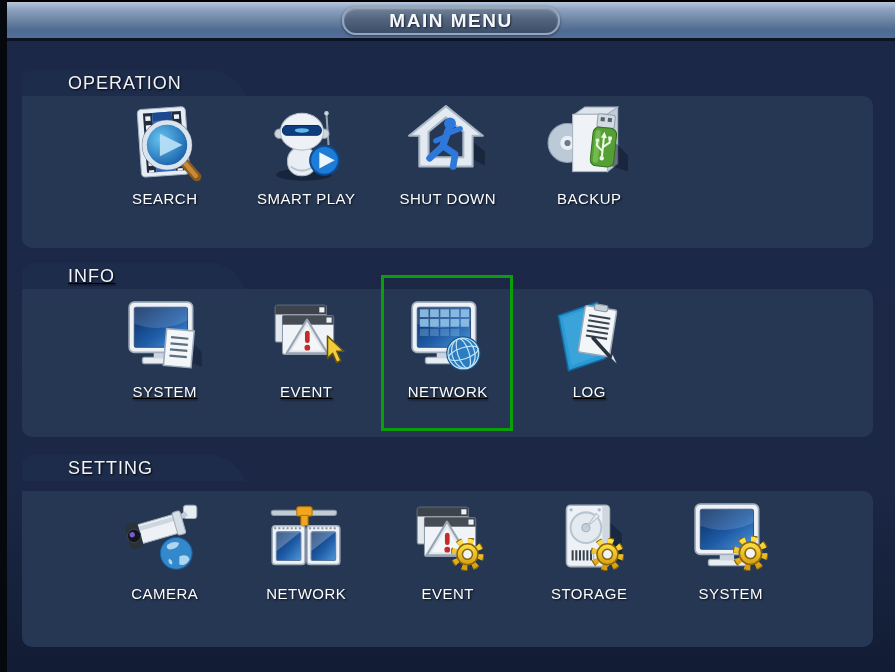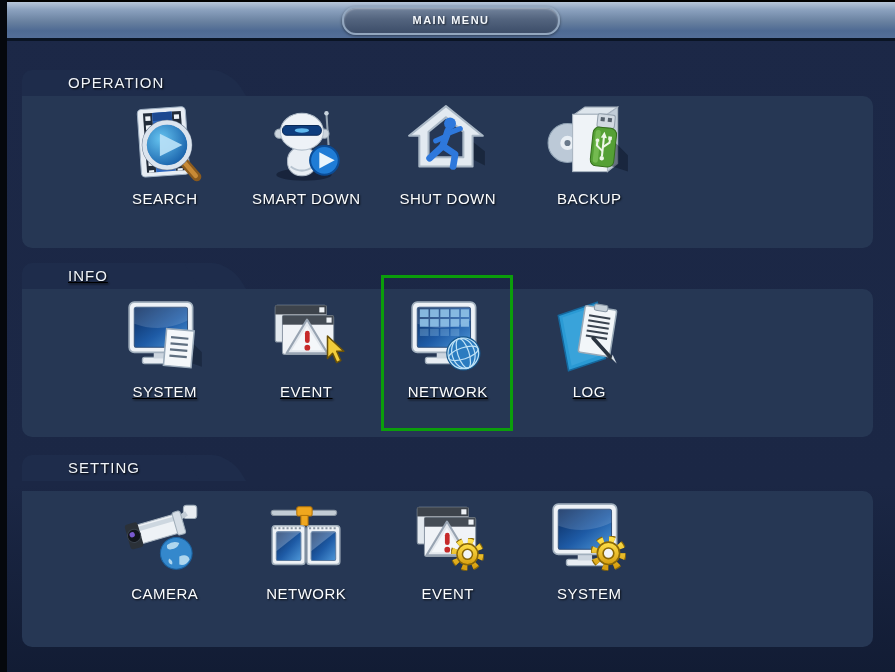--- a/index.html
+++ b/index.html
@@ -18,33 +18,33 @@
   }
   .title-pill{
     position:absolute;left:50%;top:4px;transform:translateX(-50%);
     width:214px;height:25px;border-radius:14px;
     background:linear-gradient(#72839c 0%, #53647e 45%, #3c4d69 100%);
     border:2px solid #93a7bf;
     box-shadow:inset 0 1px 2px rgba(255,255,255,.35), 0 1px 3px rgba(0,0,0,.45);
     text-align:center;
   }
   .title-pill span{
-    line-height:25px;font-size:11px;font-weight:600;color:#f4f8fc;letter-spacing:1.5px;
+    line-height:25px;font-size:19px;font-weight:600;color:#f4f8fc;letter-spacing:1.5px;
     text-shadow:1px 1px 2px rgba(0,0,0,.6);
   }
   .section{position:absolute;left:22px;width:851px;}
   .sec-op{top:70px;}  .sec-info{top:263px;text-decoration:underline;}  .sec-set{top:455px;}
   .tab{position:relative;height:26px;width:188px;background:#1e2c4b;border-radius:10px 6px 0 0;}
   .tab::after{
     content:"";position:absolute;right:-28px;top:0;width:46px;height:26px;
     background:#1e2c4b;border-radius:4px 18px 0 0;transform:skewX(32deg);
   }
   .tab-label{
     position:relative;z-index:2;line-height:26px;padding-left:46px;
-    font-size:15px;color:#f0f4f9;letter-spacing:1px;
+    font-size:18px;color:#f0f4f9;letter-spacing:1px;
     text-shadow:1px 1px 2px #000;
   }
   .panel{
     box-sizing:border-box;background:#263754;border-radius:0 10px 10px 10px;
     display:flex;align-items:flex-start;padding:6px 0 0 72px;
   }
   .sec-op .panel{height:152px;}
   .sec-info .panel{height:148px;}
   .sec-set .panel{height:156px;margin-top:10px;}
   .item{
@@ -144,21 +144,21 @@
           <circle cx="62" cy="11" r="2.2" fill="#c8d4de"></circle>
           <circle cx="16" cy="31" r="4.5" fill="#cdd6df" stroke="#9facb8"></circle>
           <circle cx="60" cy="31" r="4.5" fill="#cdd6df" stroke="#9facb8"></circle>
           <ellipse cx="38" cy="29" rx="21" ry="18" fill="#eef2f7" stroke="#b4c0cc"></ellipse>
           <rect x="19" y="23" width="38" height="9.5" rx="4.5" fill="#0e3d7e" stroke="#0a2a58"></rect>
           <ellipse cx="38" cy="27.8" rx="7" ry="2.2" fill="#5fb8ee"></ellipse>
           <circle cx="60" cy="57" r="14" fill="#1f7cd6" stroke="#0b4c96" stroke-width="2"></circle>
           <polygon points="55,49 70,57 55,65" fill="#eaf5fc"></polygon>
         </svg>
       </div>
-      <div class="item-label">SMART DOWN</div>
+      <div class="item-label">SMART PLAY</div>
     </div>
 
     <div class="item">
       <div class="icon-box">
         <svg viewBox="0 0 84 84">
           <polygon points="60,34 78,48 78,62 66,56" fill="#0a1322" opacity="0.45"></polygon>
           <path fill-rule="evenodd" d="M40,4 L76,33 L66,33 L66,63 L14,63 L14,33 L4,33 Z M40,15 L57,29 L57,54 L23,54 L23,29 Z" fill="#e3eaf1" stroke="#aab8c6" stroke-width="2" stroke-linejoin="round"></path>
           <circle cx="44" cy="21" r="5.8" fill="#2e78dc"></circle>
           <path d="M42,28 C40,35 38,39 37,43" stroke="#2e78dc" stroke-width="7" fill="none" stroke-linecap="round"></path>
           <path d="M41,31 L54,26" stroke="#2e78dc" stroke-width="5" stroke-linecap="round"></path>
@@ -369,20 +369,37 @@
           <polygon points="41,24 61,57 21,57" fill="#e2e7ed" stroke="#98a4b2" stroke-width="2" stroke-linejoin="round"></polygon>
           <polygon points="41,30 56,54 26,54" fill="#f4f7fa"></polygon>
           <rect x="39" y="35" width="4.6" height="12" rx="2.3" fill="#c62a2a"></rect>
           <circle cx="41.3" cy="51.5" r="2.8" fill="#c62a2a"></circle>
           <use href="#gear" x="45" y="40" width="32" height="32"></use>
         </svg>
       </div>
       <div class="item-label">EVENT</div>
     </div>
 
+    <div class="item">
+      <div class="icon-box">
+        <svg viewBox="0 0 84 84">
+          <polygon points="60,22 74,36 74,64 60,58" fill="#0c1628" opacity="0.45"></polygon>
+          <rect x="20" y="8" width="42" height="60" rx="4" fill="#eef2f6" stroke="#a4b0bc" stroke-width="1.5"></rect>
+          <rect x="55" y="9" width="6" height="58" fill="#cfd8e1"></rect>
+          <circle cx="24.5" cy="12.5" r="1.6" fill="#aab6c2"></circle>
+          <circle cx="52" cy="12.5" r="1.6" fill="#aab6c2"></circle>
+          <circle cx="39" cy="30" r="15" fill="#e4eaf0" stroke="#b8c4d0" stroke-width="2"></circle>
+          <circle cx="39" cy="30" r="4" fill="#c6d0da" stroke="#a4b0bc"></circle>
+          <polygon points="39,30 49,16 52,19" fill="#e4eaf0" stroke="#b8c4d0"></polygon>
+          <line x1="25" y1="57" x2="47" y2="57" stroke="#39434f" stroke-width="10" stroke-dasharray="2 1.6"></line>
+          <use href="#gear" x="44" y="40" width="32" height="32"></use>
+        </svg>
+      </div>
+      <div class="item-label">STORAGE</div>
+    </div>
 
     <div class="item">
       <div class="icon-box">
         <svg viewBox="0 0 84 84">
           <use href="#mon"></use>
           <use href="#gear" x="44" y="38" width="34" height="34"></use>
         </svg>
       </div>
       <div class="item-label">SYSTEM</div>
     </div>

